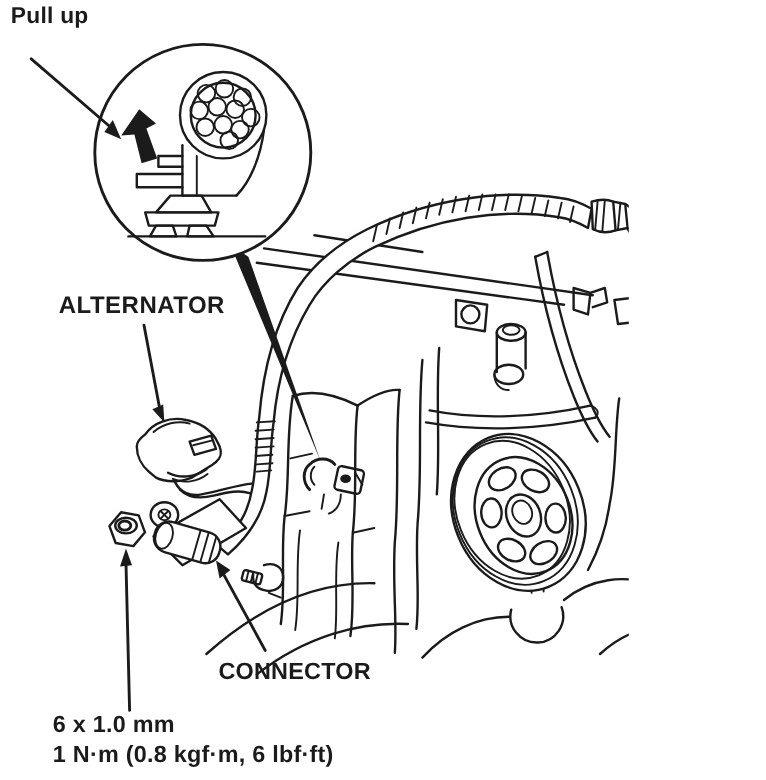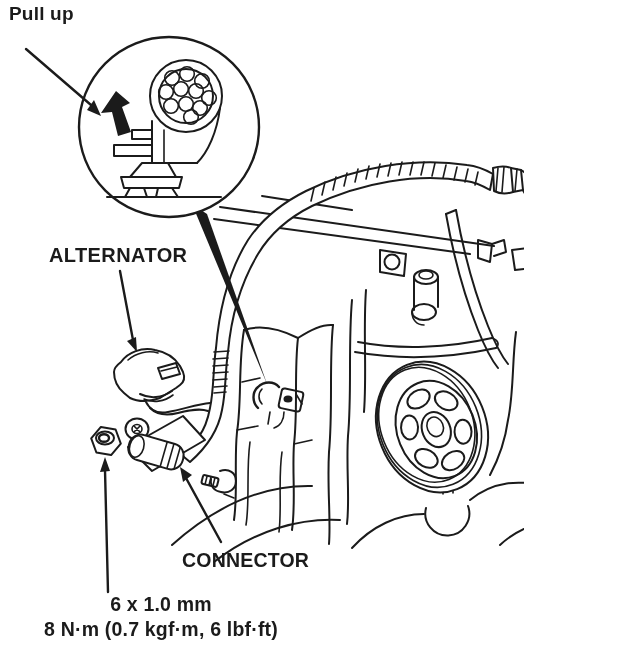--- a/index.html
+++ b/index.html
@@ -4,21 +4,21 @@
 <style>
   html,body{margin:0;padding:0;background:#ffffff;}
   #page{position:relative;width:524px;height:650px;background:#ffffff;overflow:hidden;
         font-family:"Liberation Sans", sans-serif;}
   #art{position:absolute;left:0;top:0;width:638px;height:650px;}
   .lbl{position:absolute;color:#1b1b1b;font-weight:700;white-space:nowrap;letter-spacing:.2px;}
   .lbl div{display:block;}
   #pullup-label{left:9px;top:3px;font-size:19px;line-height:22px;}
   #connector-label{left:49px;top:244px;font-size:20px;letter-spacing:.4px;}
   #terminal-label{left:182px;top:549px;font-size:19.5px;line-height:23px;}
-  #spec-label{left:44px;top:592px;font-size:19.5px;line-height:25px;text-align:center;}
+  #spec-label{left:44px;top:592px;font-size:19.5px;line-height:25px;}
   
   .ln{fill:none;stroke:#1b1b1b;stroke-width:2;stroke-linecap:round;stroke-linejoin:round;}
   .thin{stroke-width:1.6;}
   .thick{stroke-width:2.4;}
   .wh{fill:#ffffff;}
   .ink{fill:#1b1b1b;stroke:none;}
 </style>
 </head>
 <body>
 
@@ -300,16 +300,16 @@
   <div class="lbl" id="connector-label">
     <div>ALTERNATOR</div>
   </div>
 
   <div class="lbl" id="terminal-label">
     <div>CONNECTOR</div>
   </div>
 
   <div class="lbl" id="spec-label">
     <div>6 x 1.0 mm</div>
-    <div>8 N·m (0.7 kgf·m, 6 lbf·ft)</div>
+    <div>1 N·m (0.8 kgf·m, 6 lbf·ft)</div>
   </div>
 
 </div>
 
 </body></html>

